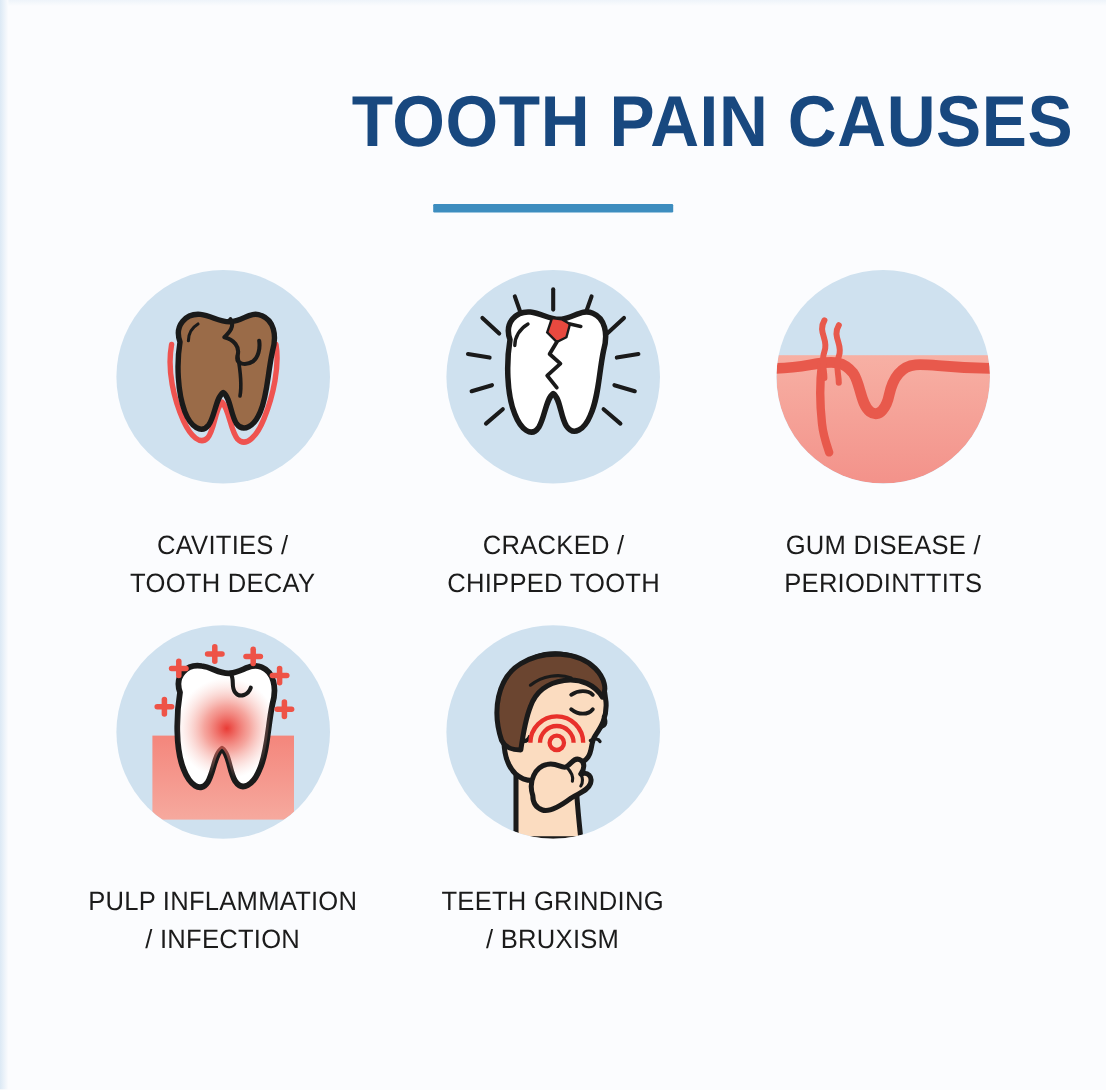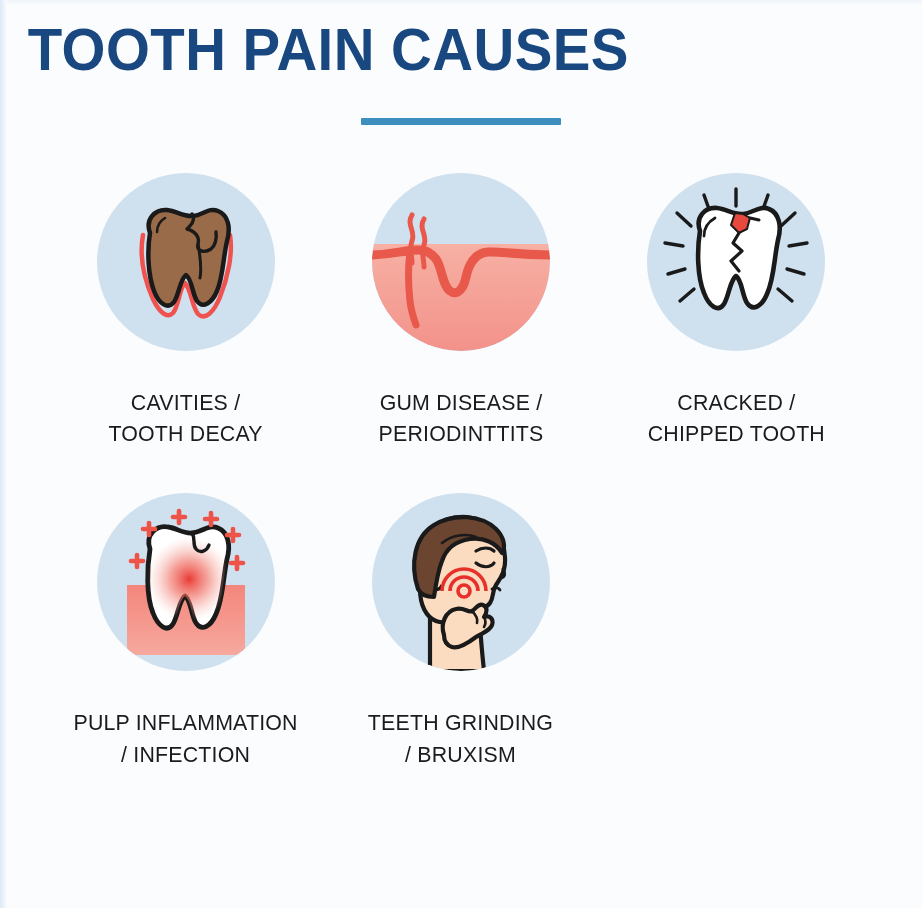--- a/index.html
+++ b/index.html
@@ -33,22 +33,22 @@
   .poster {
     position: relative;
     width: 922px;
     height: 908px;
     box-sizing: border-box;
     padding: 0;
   }
 
   
   .title-block {
-    text-align: left;
-    padding-top: 20px;
+    text-align: right;
+    padding-top: 72px;
   }
   .poster-title {
     font-family: "Liberation Sans Narrow", "Liberation Sans", sans-serif;
     font-weight: bold;
     font-size: 60px;
     letter-spacing: 0.5px;
     color: #18487f;
     line-height: 1.0;
     margin: 0;
     transform: scaleX(0.94);
@@ -60,21 +60,21 @@
     border-radius: 1px;
     margin: 38px auto 0 auto;
   }
 
   
   .grid {
     margin-top: 48px;
     display: grid;
     grid-template-columns: repeat(3, 1fr);
     grid-template-rows: repeat(2, auto);
-    row-gap: 44px;
+    row-gap: 20px;
     padding: 0 48px;
     box-sizing: border-box;
   }
   .cause-card {
     display: flex;
     flex-direction: column;
     align-items: center;
   }
   .icon-circle {
     width: 178px;
@@ -125,20 +125,50 @@
                    C95 120 95 106 89 102 C83 106 82 122 77 129 C71 137 62 131 57 118
                    C51 102 50 78 53 60 Z" fill="#9a6b48" stroke="#1a1a1a" stroke-width="4.5" stroke-linejoin="round"></path>
           <path d="M95 41 C99 47 94 52 90 56 C98 58 103 64 101 71 C99 79 108 80 114 76
                    C118 73 120 66 119 59" fill="none" stroke="#1a1a1a" stroke-width="3.4" stroke-linecap="round" stroke-linejoin="round"></path>
           <path d="M101 71 C103 82 105 94 103 105" fill="none" stroke="#1a1a1a" stroke-width="3" stroke-linecap="round"></path>
           <path d="M68 45 C63 48 60 53 60 59" fill="none" stroke="#1a1a1a" stroke-width="2.6" stroke-linecap="round"></path>
         </svg>
       </div>
       <div class="cause-label">CAVITIES /
 TOOTH DECAY</div>
+    </div>
+
+    <div class="cause-card">
+      <div class="icon-circle">
+        <svg width="178" height="178" viewBox="0 0 178 178">
+          <g stroke="#1a1a1a" stroke-width="3.4" stroke-linecap="round">
+            <line x1="63" y1="39" x2="57" y2="22"></line>
+            <line x1="89" y1="33" x2="89" y2="16"></line>
+            <line x1="115" y1="39" x2="121" y2="22"></line>
+            <line x1="44" y1="53" x2="30" y2="40"></line>
+            <line x1="134" y1="53" x2="148" y2="40"></line>
+            <line x1="36" y1="73" x2="18" y2="70"></line>
+            <line x1="142" y1="73" x2="160" y2="70"></line>
+            <line x1="38" y1="96" x2="21" y2="101"></line>
+            <line x1="140" y1="96" x2="157" y2="101"></line>
+            <line x1="47" y1="116" x2="33" y2="128"></line>
+            <line x1="131" y1="116" x2="145" y2="128"></line>
+          </g>
+          <path d="M53 58 C48 44 58 34 70 35 C80 36 86 42 96 41 C106 40 113 32 122 36
+                   C132 40 135 53 131 67 C127 86 127 106 120 121 C115 133 106 139 100 130
+                   C95 122 95 107 89 103 C83 107 82 123 77 131 C71 140 62 133 57 120
+                   C50 103 50 76 53 58 Z" fill="#ffffff" stroke="#1a1a1a" stroke-width="4.6" stroke-linejoin="round"></path>
+          <path d="M88 40 L96 41 L103 45 L100 56 L92 60 L84 52 Z" fill="#e8493f" stroke="#1a1a1a" stroke-width="2"></path>
+          <path d="M92 60 L86 70 L95 78 L84 88 L92 98" fill="none" stroke="#1a1a1a" stroke-width="3.2" stroke-linecap="round" stroke-linejoin="round"></path>
+          <path d="M103 45 L112 47" fill="none" stroke="#1a1a1a" stroke-width="3" stroke-linecap="round"></path>
+          <path d="M68 45 C61 49 57 56 57 63" fill="none" stroke="#1a1a1a" stroke-width="2.8" stroke-linecap="round"></path>
+        </svg>
+      </div>
+      <div class="cause-label">CRACKED /
+CHIPPED TOOTH</div>
     </div>
 
     <div class="cause-card">
       <div class="icon-circle">
         <svg width="178" height="178" viewBox="0 0 178 178">
           <defs>
             <clipPath id="gumClip">
                 <circle cx="89" cy="89" r="89"></circle>
               </clipPath>
             <linearGradient id="gumGrad" x1="0" y1="0" x2="0" y2="1">
@@ -151,50 +181,20 @@
             <path d="M-4 82 C14 82 22 80 34 78 C48 76 56 76 64 86 C70 94 70 112 78 118
                      C86 124 92 114 94 104 C97 90 104 80 116 79 C130 78 140 82 182 82" fill="none" stroke="#e8594c" stroke-width="9" stroke-linecap="round" stroke-linejoin="round"></path>
             <path d="M38 78 C36 94 36 110 38 128 C39 138 42 146 44 152" fill="none" stroke="#e8594c" stroke-width="7" stroke-linecap="round"></path>
             <path d="M40 42 C34 52 44 58 40 68 C37 76 40 82 40 90" fill="none" stroke="#e8594c" stroke-width="5" stroke-linecap="round"></path>
             <path d="M52 46 C46 56 56 62 52 72 C49 80 52 86 52 94" fill="none" stroke="#e8594c" stroke-width="5" stroke-linecap="round"></path>
           </g>
         </svg>
       </div>
       <div class="cause-label">GUM DISEASE /
 PERIODINTTITS</div>
-    </div>
-
-    <div class="cause-card">
-      <div class="icon-circle">
-        <svg width="178" height="178" viewBox="0 0 178 178">
-          <g stroke="#1a1a1a" stroke-width="3.4" stroke-linecap="round">
-            <line x1="63" y1="39" x2="57" y2="22"></line>
-            <line x1="89" y1="33" x2="89" y2="16"></line>
-            <line x1="115" y1="39" x2="121" y2="22"></line>
-            <line x1="44" y1="53" x2="30" y2="40"></line>
-            <line x1="134" y1="53" x2="148" y2="40"></line>
-            <line x1="36" y1="73" x2="18" y2="70"></line>
-            <line x1="142" y1="73" x2="160" y2="70"></line>
-            <line x1="38" y1="96" x2="21" y2="101"></line>
-            <line x1="140" y1="96" x2="157" y2="101"></line>
-            <line x1="47" y1="116" x2="33" y2="128"></line>
-            <line x1="131" y1="116" x2="145" y2="128"></line>
-          </g>
-          <path d="M53 58 C48 44 58 34 70 35 C80 36 86 42 96 41 C106 40 113 32 122 36
-                   C132 40 135 53 131 67 C127 86 127 106 120 121 C115 133 106 139 100 130
-                   C95 122 95 107 89 103 C83 107 82 123 77 131 C71 140 62 133 57 120
-                   C50 103 50 76 53 58 Z" fill="#ffffff" stroke="#1a1a1a" stroke-width="4.6" stroke-linejoin="round"></path>
-          <path d="M88 40 L96 41 L103 45 L100 56 L92 60 L84 52 Z" fill="#e8493f" stroke="#1a1a1a" stroke-width="2"></path>
-          <path d="M92 60 L86 70 L95 78 L84 88 L92 98" fill="none" stroke="#1a1a1a" stroke-width="3.2" stroke-linecap="round" stroke-linejoin="round"></path>
-          <path d="M103 45 L112 47" fill="none" stroke="#1a1a1a" stroke-width="3" stroke-linecap="round"></path>
-          <path d="M68 45 C61 49 57 56 57 63" fill="none" stroke="#1a1a1a" stroke-width="2.8" stroke-linecap="round"></path>
-        </svg>
-      </div>
-      <div class="cause-label">CRACKED /
-CHIPPED TOOTH</div>
     </div>
 
 
     <div class="cause-card">
       <div class="icon-circle">
         <svg width="178" height="178" viewBox="0 0 178 178">
           <defs>
             <clipPath id="pulpClip">
                 <circle cx="89" cy="89" r="89"></circle>
               </clipPath>

